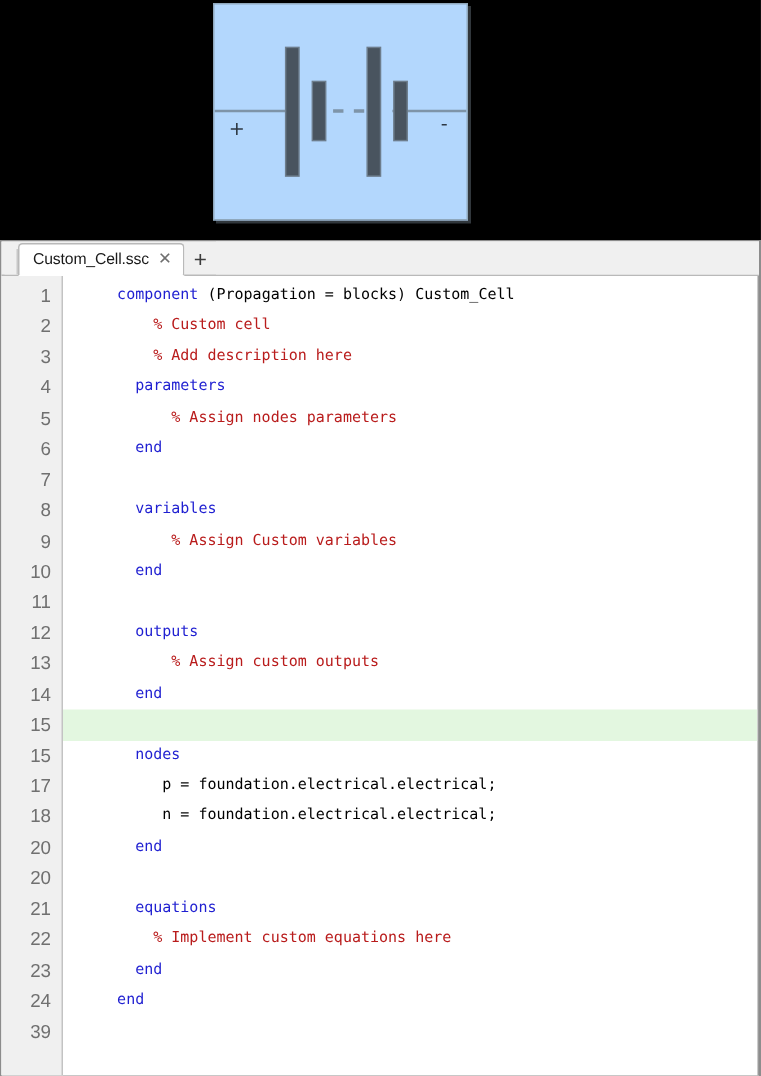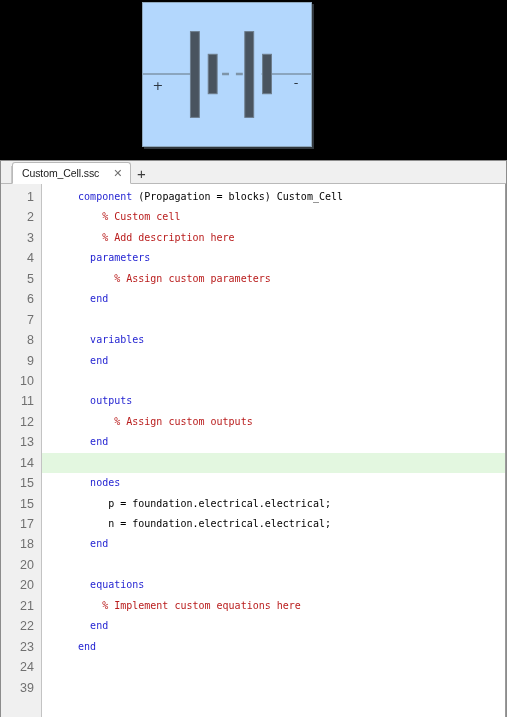--- a/index.html
+++ b/index.html
@@ -74,21 +74,21 @@
   .tab-edge {
     width: 8px;
     height: 17px;
     background: #f0f0f0;
     border-right: 1px solid #c8c8c8;
     margin-bottom: 0;
   }
   .tab {
     display: flex;
     align-items: center;
-    gap: 14px;
+    gap: 6px;
     height: 22px;
     padding: 0 7px 0 9px;
     background: #ffffff;
     border: 1px solid #b9b9b9;
     border-bottom: 1px solid #ffffff;
     border-radius: 3px 3px 0 0;
     box-sizing: border-box;
     margin-bottom: -1px;
     cursor: default;
   }
@@ -241,24 +241,25 @@
           <div class="gutter-line">22</div>
           <div class="gutter-line">23</div>
           <div class="gutter-line">24</div>
           <div class="gutter-line">39</div>
         </div>
       <div class="code-col" id="code-col">
           <div class="code-line"><span class="kw">    component</span><span class="pl"> (Propagation = blocks) Custom_Cell</span></div>
           <div class="code-line"><span class="cm">        % Custom cell</span></div>
           <div class="code-line"><span class="cm">        % Add description here</span></div>
           <div class="code-line"><span class="kw">      parameters</span></div>
-          <div class="code-line"><span class="cm">          % Assign custom parameters</span></div>
+          <div class="code-line"><span class="cm">          % Assign nodes parameters</span></div>
           <div class="code-line"><span class="kw">      end</span></div>
           <div class="code-line">&nbsp;</div>
           <div class="code-line"><span class="kw">      variables</span></div>
+          <div class="code-line"><span class="cm">          % Assign Custom variables</span></div>
           <div class="code-line"><span class="kw">      end</span></div>
           <div class="code-line">&nbsp;</div>
           <div class="code-line"><span class="kw">      outputs</span></div>
           <div class="code-line"><span class="cm">          % Assign custom outputs</span></div>
           <div class="code-line"><span class="kw">      end</span></div>
           <div class="code-line highlight">&nbsp;</div>
           <div class="code-line"><span class="kw">      nodes</span></div>
           <div class="code-line"><span class="pl">         p = foundation.electrical.electrical;</span></div>
           <div class="code-line"><span class="pl">         n = foundation.electrical.electrical;</span></div>
           <div class="code-line"><span class="kw">      end</span></div>

